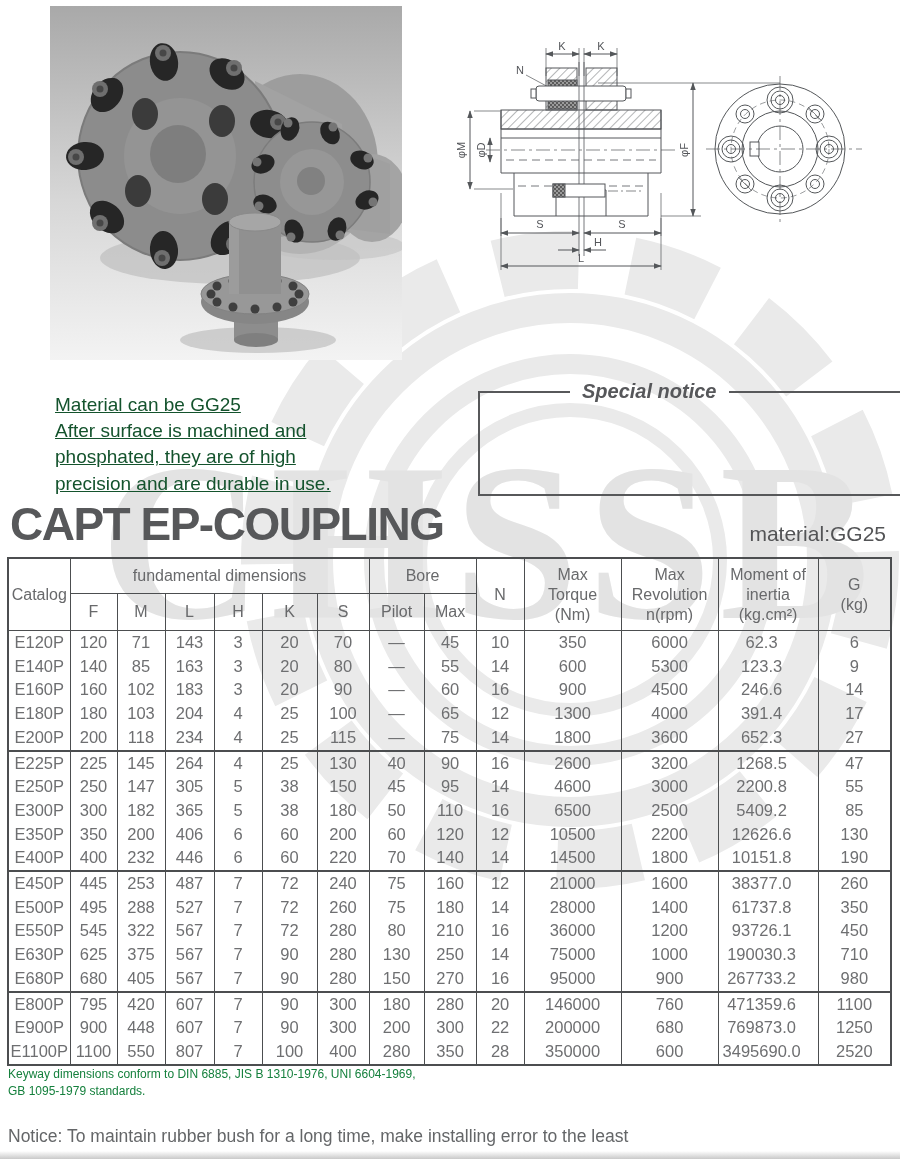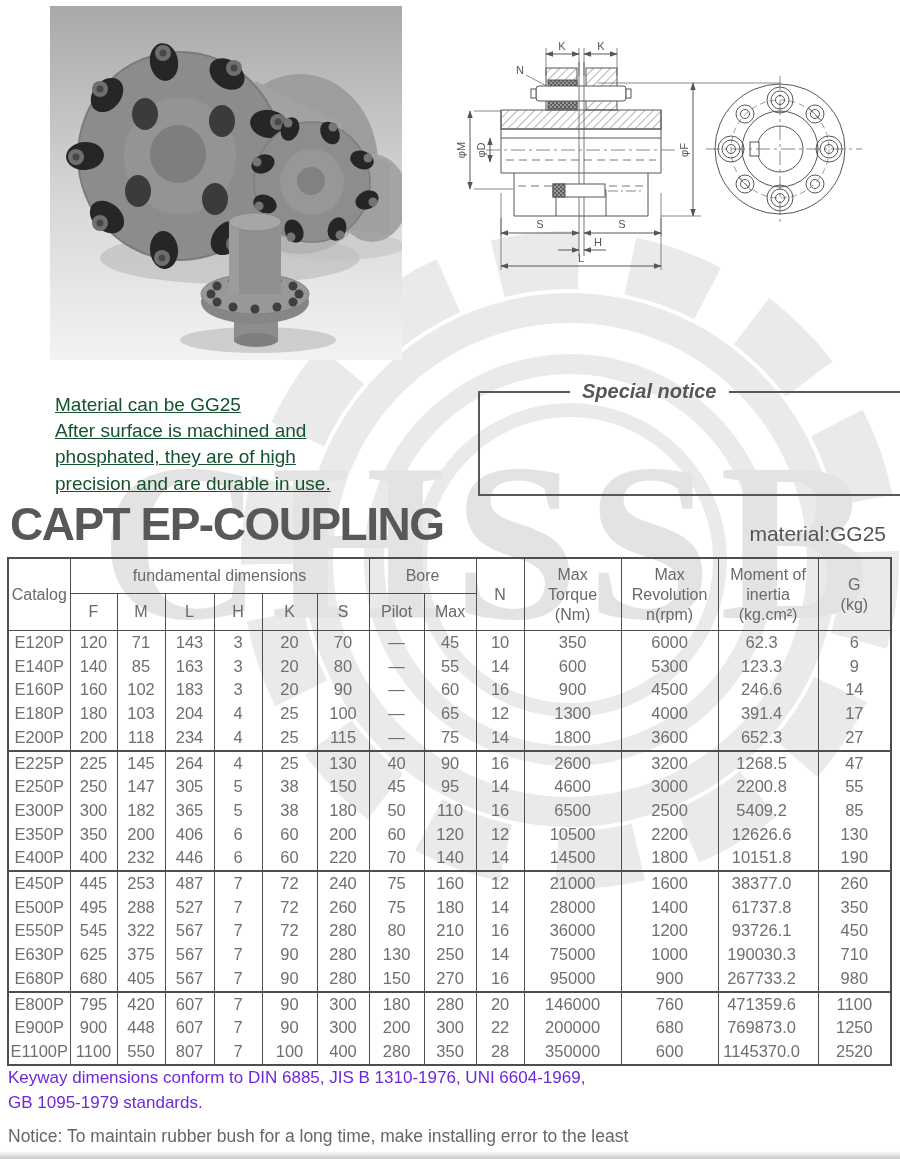--- a/index.html
+++ b/index.html
@@ -52,21 +52,21 @@
   }
   #spec-table{border:2px solid #4c4e50;}
   #spec-table thead th{border-bottom:1px solid #4c4e50;font-weight:normal;font-size:16px;color:#68696b;}
   #spec-table thead tr.h1 th{height:34px;}
   #spec-table thead tr.h2 th{height:36px;}
   #spec-table td{height:23.7px;line-height:23.7px;font-size:16.5px;color:#6e6f71;}
   #spec-table .ml{white-space:pre-line;line-height:1.25;}
   #spec-table tr.group-end td{border-bottom:2px solid #4c4e50;}
   #spec-table td.num-right{text-align:center;padding-right:13px;}
   
-  #keyway-note{left:8px;top:1066px;width:860px;font-size:17px;line-height:1.45;color:#6d28d9;white-space:pre-line;}
+  #keyway-note{left:8px;top:1066px;width:860px;font-size:12px;line-height:1.45;color:#15803d;white-space:pre-line;}
   #install-notice{left:8px;top:1126px;width:880px;font-size:17.5px;color:#646668;}
   #page-edge{left:0;top:1151px;width:900px;height:8px;background:linear-gradient(#ffffff,#c9c9c9);}
 </style>
 </head>
 <body>
 
 <svg id="watermark-gear" class="abs" width="740" height="760" viewBox="0 0 740 760">
   <g fill="none" stroke="#eaeaea">
     <circle cx="380" cy="430" r="300" stroke-width="58" stroke-dasharray="82 52"></circle>
     <circle cx="380" cy="430" r="252" stroke-width="30"></circle>
@@ -657,21 +657,21 @@
         <td>550</td>
         <td>807</td>
         <td>7</td>
         <td>100</td>
         <td>400</td>
         <td>280</td>
         <td>350</td>
         <td>28</td>
         <td>350000</td>
         <td>600</td>
-        <td class="num-right">1145370.0</td>
+        <td class="num-right">3495690.0</td>
         <td>2520</td>
       </tr>
     </tbody>
 </table>
 
 <div id="keyway-note" class="abs layer">Keyway dimensions conform to DIN 6885, JIS B 1310-1976, UNI 6604-1969,
 GB 1095-1979 standards.</div>
 <div id="install-notice" class="abs layer">Notice: To maintain rubber bush for a long time, make installing error to the least</div>
 <div id="page-edge" class="abs"></div>
 

